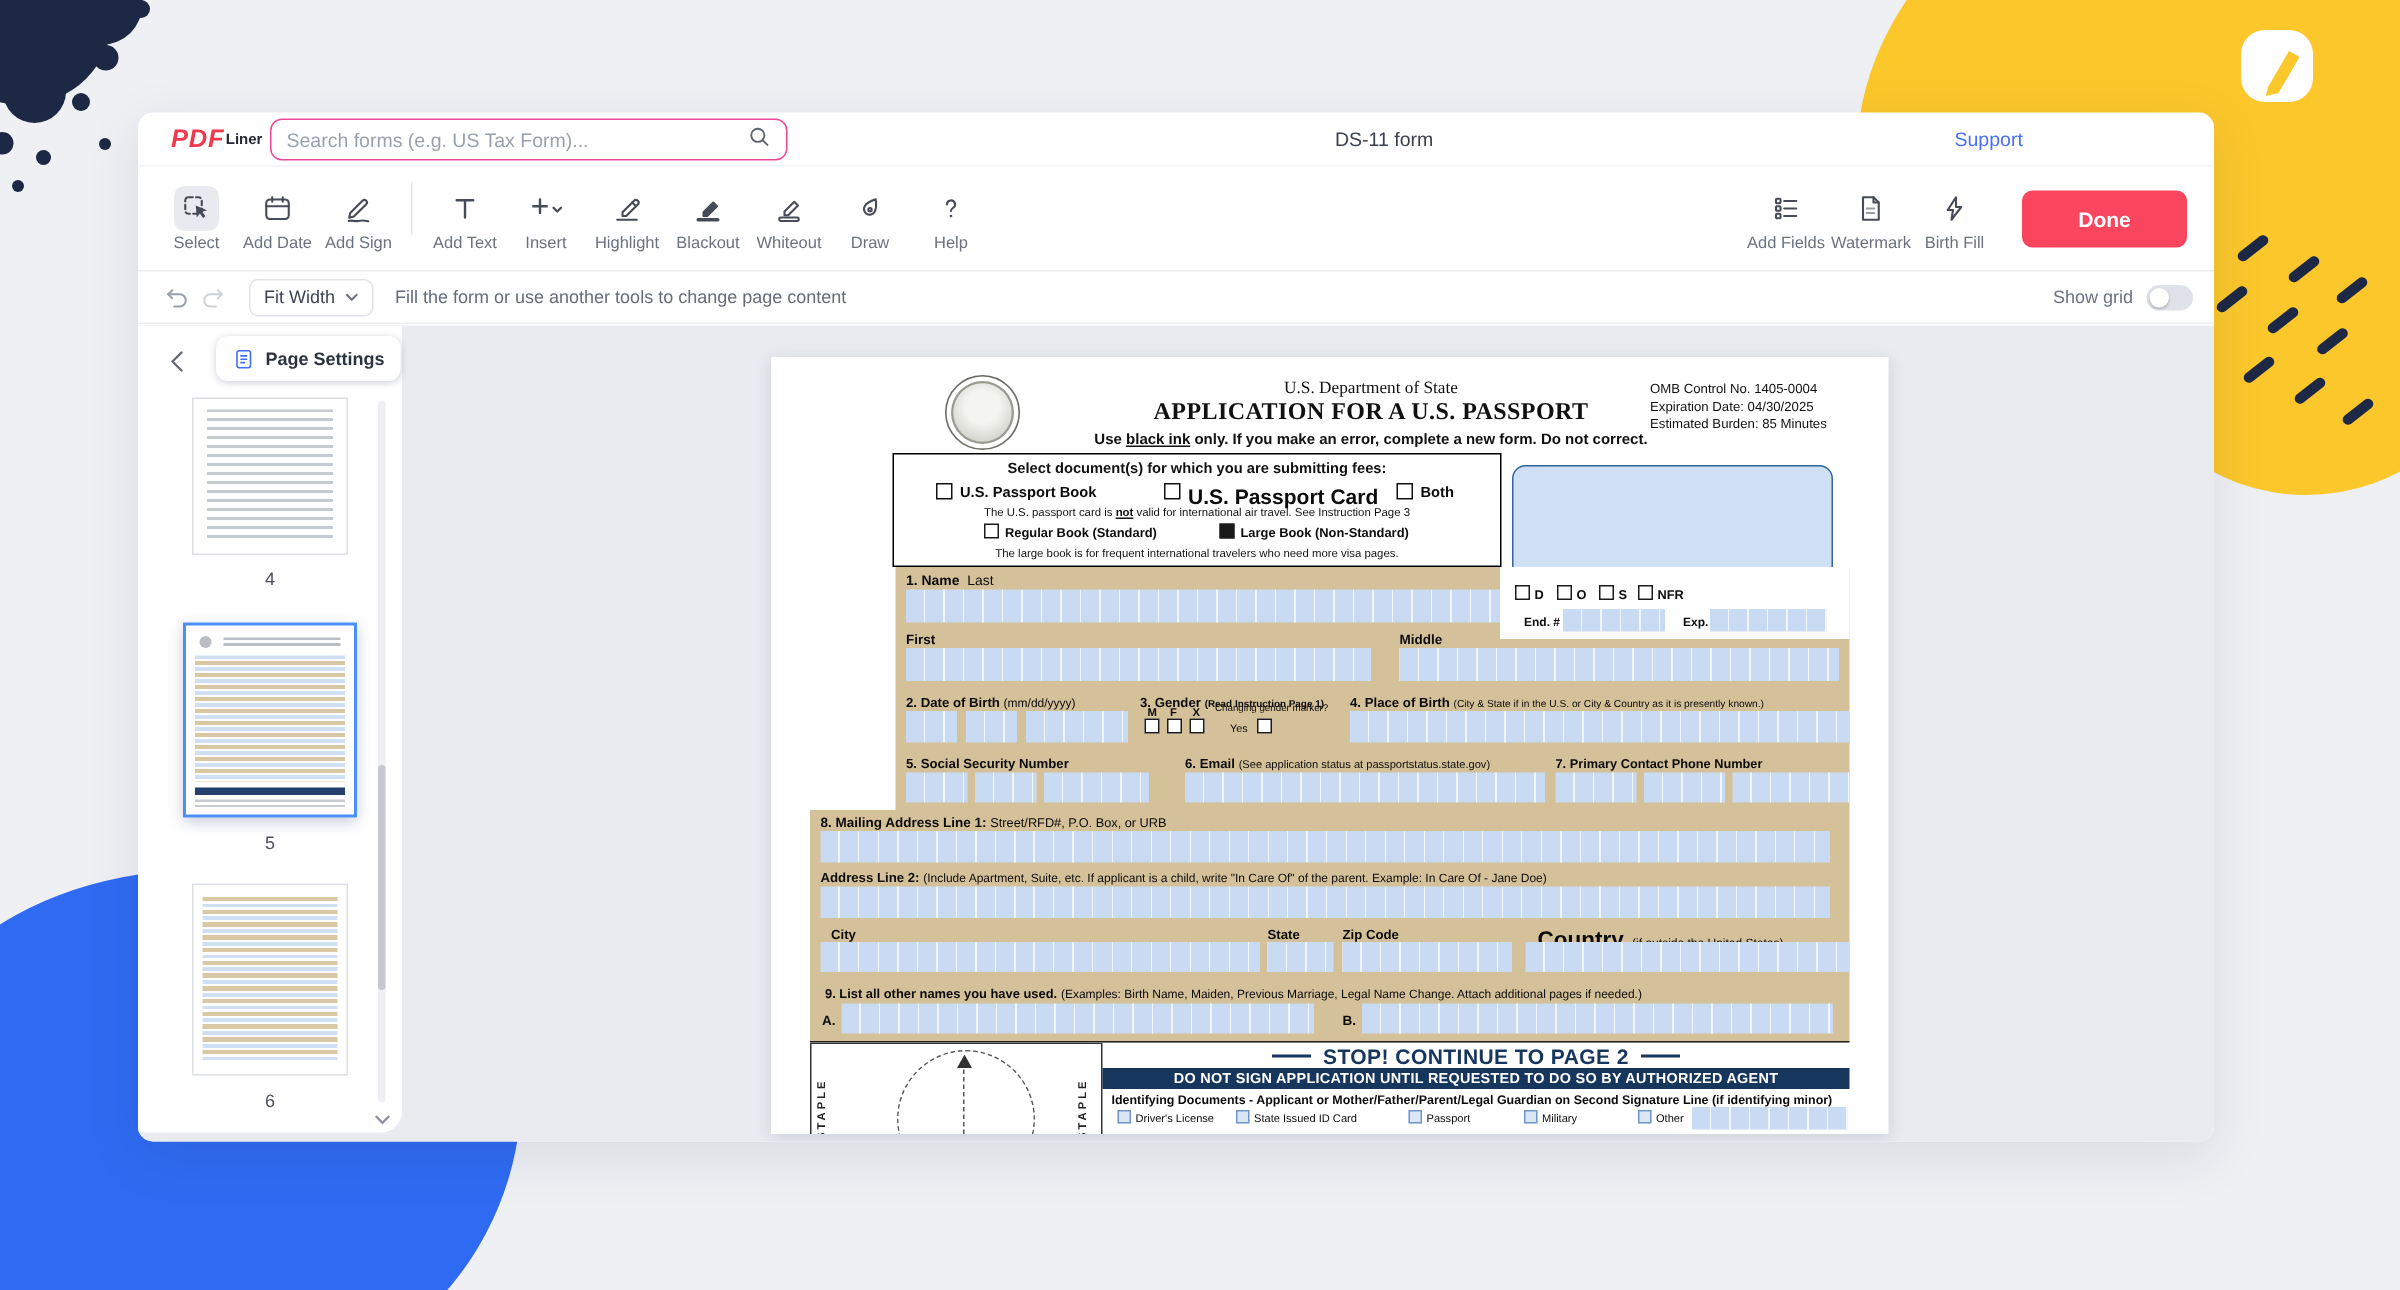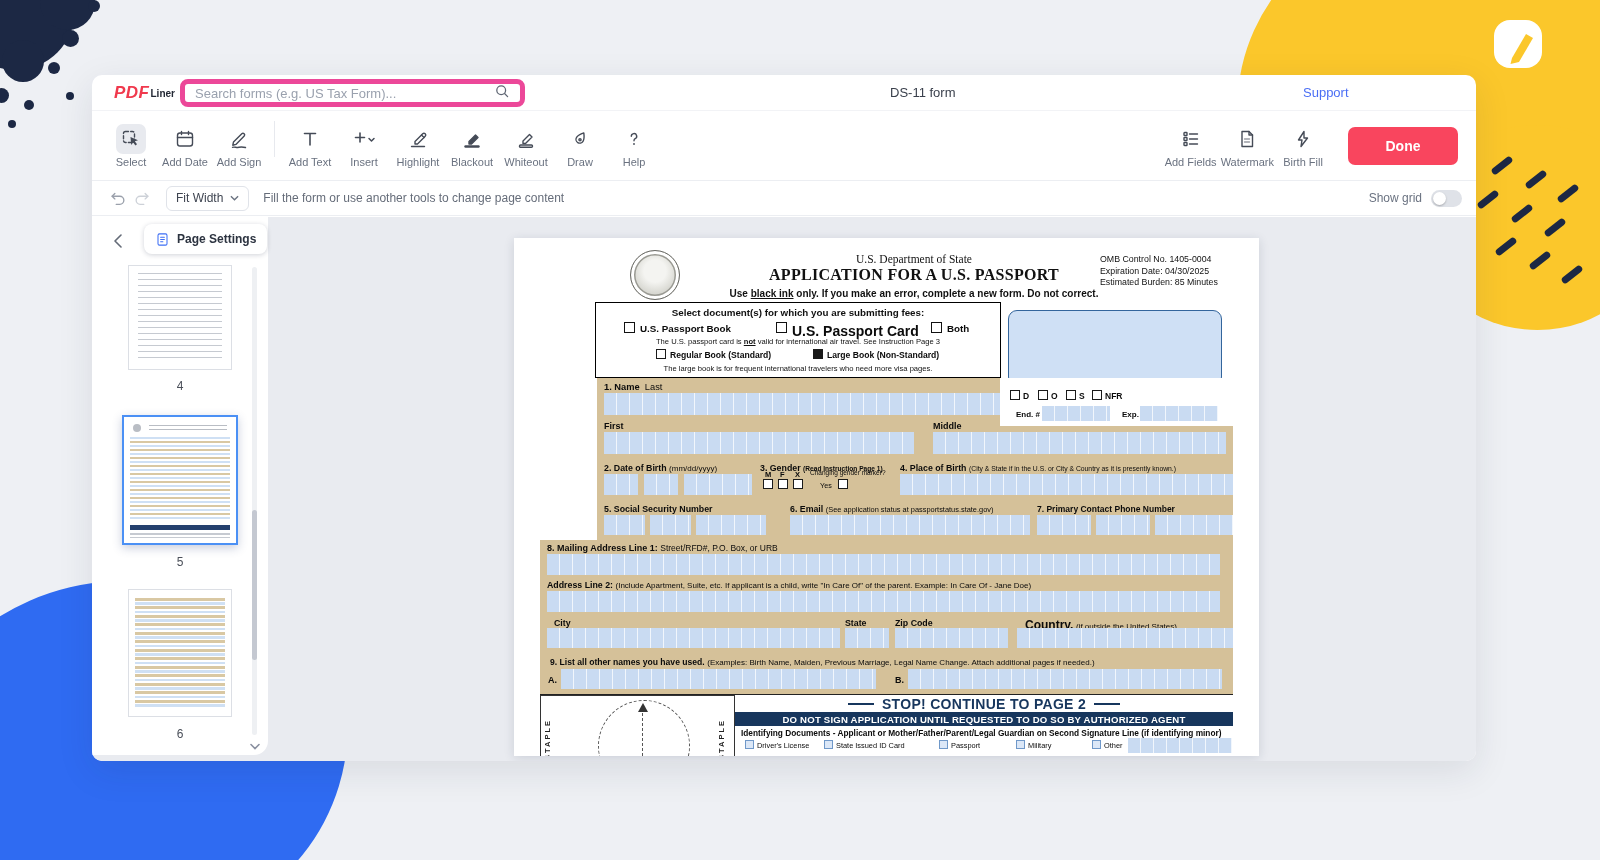--- a/index.html
+++ b/index.html
@@ -13,21 +13,21 @@
   .dash-n{position:absolute;width:24px;height:7px;border-radius:4px;background:#1c2844;transform:rotate(-38deg)}
   .blob-blue{position:absolute;left:-85px;top:580px;width:430px;height:345px;background:#2f6bf2;border-radius:52% 48% 45% 55%/55% 42% 58% 45%;transform:rotate(6deg)}
   .arc{position:absolute;left:45px;top:755px;width:160px;height:150px;border:4px solid transparent;border-bottom-color:#fff;border-radius:50%;transform:rotate(-14deg)}
 
   
   .app{position:absolute;left:92px;top:75px;width:1384px;height:686px;background:#fff;border-radius:10px;box-shadow:0 10px 36px rgba(25,35,60,.10)}
   .app-header{position:relative;height:36px;border-bottom:1px solid #f2f3f6}
   .logo{position:absolute;left:22px;top:8px;display:flex;align-items:center;gap:1px}
   .logo-pdf{color:#f0394d;font-size:17px;font-weight:800;font-style:italic;letter-spacing:.5px}
   .logo-liner{color:#232834;font-size:10px;font-weight:800}
-  .search-box{position:absolute;left:88px;top:4px;width:345px;height:28px;border:5px solid #ec4899;border-radius:8px;display:flex;align-items:center;padding:0 10px}
+  .search-box{position:absolute;left:88px;top:4px;width:345px;height:28px;border:1px solid #ec4899;border-radius:8px;display:flex;align-items:center;padding:0 10px}
   .search-input{flex:1;border:none;outline:none;font-size:13px;color:#5b636f;background:transparent;font-family:"Liberation Sans",sans-serif}
   .search-input::placeholder{color:#9aa1ae}
   .doc-title{position:absolute;left:798px;top:10px;font-size:13px;color:#3a404c}
   .support{position:absolute;left:1211px;top:10px;font-size:13px;color:#4a6ef5;cursor:pointer}
 
   
   .toolbar{position:relative;height:70px;border-bottom:1px solid #eceef2;display:flex;align-items:center;padding:0 12px}
   .tool{display:flex;flex-direction:column;align-items:center;gap:2px;min-width:54px;padding:0 2px;cursor:pointer}
   .tool-icon{width:30px;height:30px;border-radius:7px;display:flex;align-items:center;justify-content:center}
   .tool.active .tool-icon{background:#e8eaef}
@@ -443,21 +443,21 @@
         <div class="field" style="left:582px;top:277px;width:54px;height:20px"></div>
         <div class="field" style="left:641px;top:277px;width:78px;height:20px"></div>
 
         <span class="f-label" style="left:33px;top:305px"><span class="b" style="font-size:9px">8. Mailing Address Line 1:</span> <span style="font-size:8.5px">Street/RFD#, P.O. Box, or URB</span></span>
         <div class="field" style="left:33px;top:316px;width:673px;height:21px"></div>
         <span class="f-label" style="left:33px;top:342px"><span class="b" style="font-size:8.8px">Address Line 2:</span> <span class="i" style="font-size:8px">(Include Apartment, Suite, etc. If applicant is a child, write "In Care Of" of the parent. Example: In Care Of - Jane Doe)</span></span>
         <div class="field" style="left:33px;top:353px;width:673px;height:21px"></div>
         <span class="f-label b" style="left:40px;top:380px;font-size:8.8px">City</span>
         <span class="f-label b" style="left:331px;top:380px;font-size:8.8px">State</span>
         <span class="f-label b" style="left:381px;top:380px;font-size:8.8px">Zip Code</span>
-        <span class="f-label" style="left:511px;top:380px"><span class="b" style="font-size:12px">Country,</span> <span class="i" style="font-size:8px">(if outside the United States)</span></span>
+        <span class="f-label" style="left:511px;top:380px"><span class="b" style="font-size:15px">Country,</span> <span class="i" style="font-size:8px">(if outside the United States)</span></span>
         <div class="field" style="left:33px;top:390px;width:293px;height:20px"></div>
         <div class="field" style="left:331px;top:390px;width:44px;height:20px"></div>
         <div class="field" style="left:381px;top:390px;width:113px;height:20px"></div>
         <div class="field" style="left:503px;top:390px;width:216px;height:20px"></div>
 
         <span class="f-label" style="left:36px;top:419px"><span class="b" style="font-size:8.6px">9. List all other names you have used.</span> <span class="i" style="font-size:8px">(Examples: Birth Name, Maiden, Previous Marriage, Legal Name Change.  Attach additional pages if needed.)</span></span>
         <span class="f-label b" style="left:34px;top:437px;font-size:9px">A.</span>
         <div class="field" style="left:47px;top:431px;width:315px;height:20px"></div>
         <span class="f-label b" style="left:381px;top:437px;font-size:9px">B.</span>
         <div class="field" style="left:394px;top:431px;width:314px;height:20px"></div>

